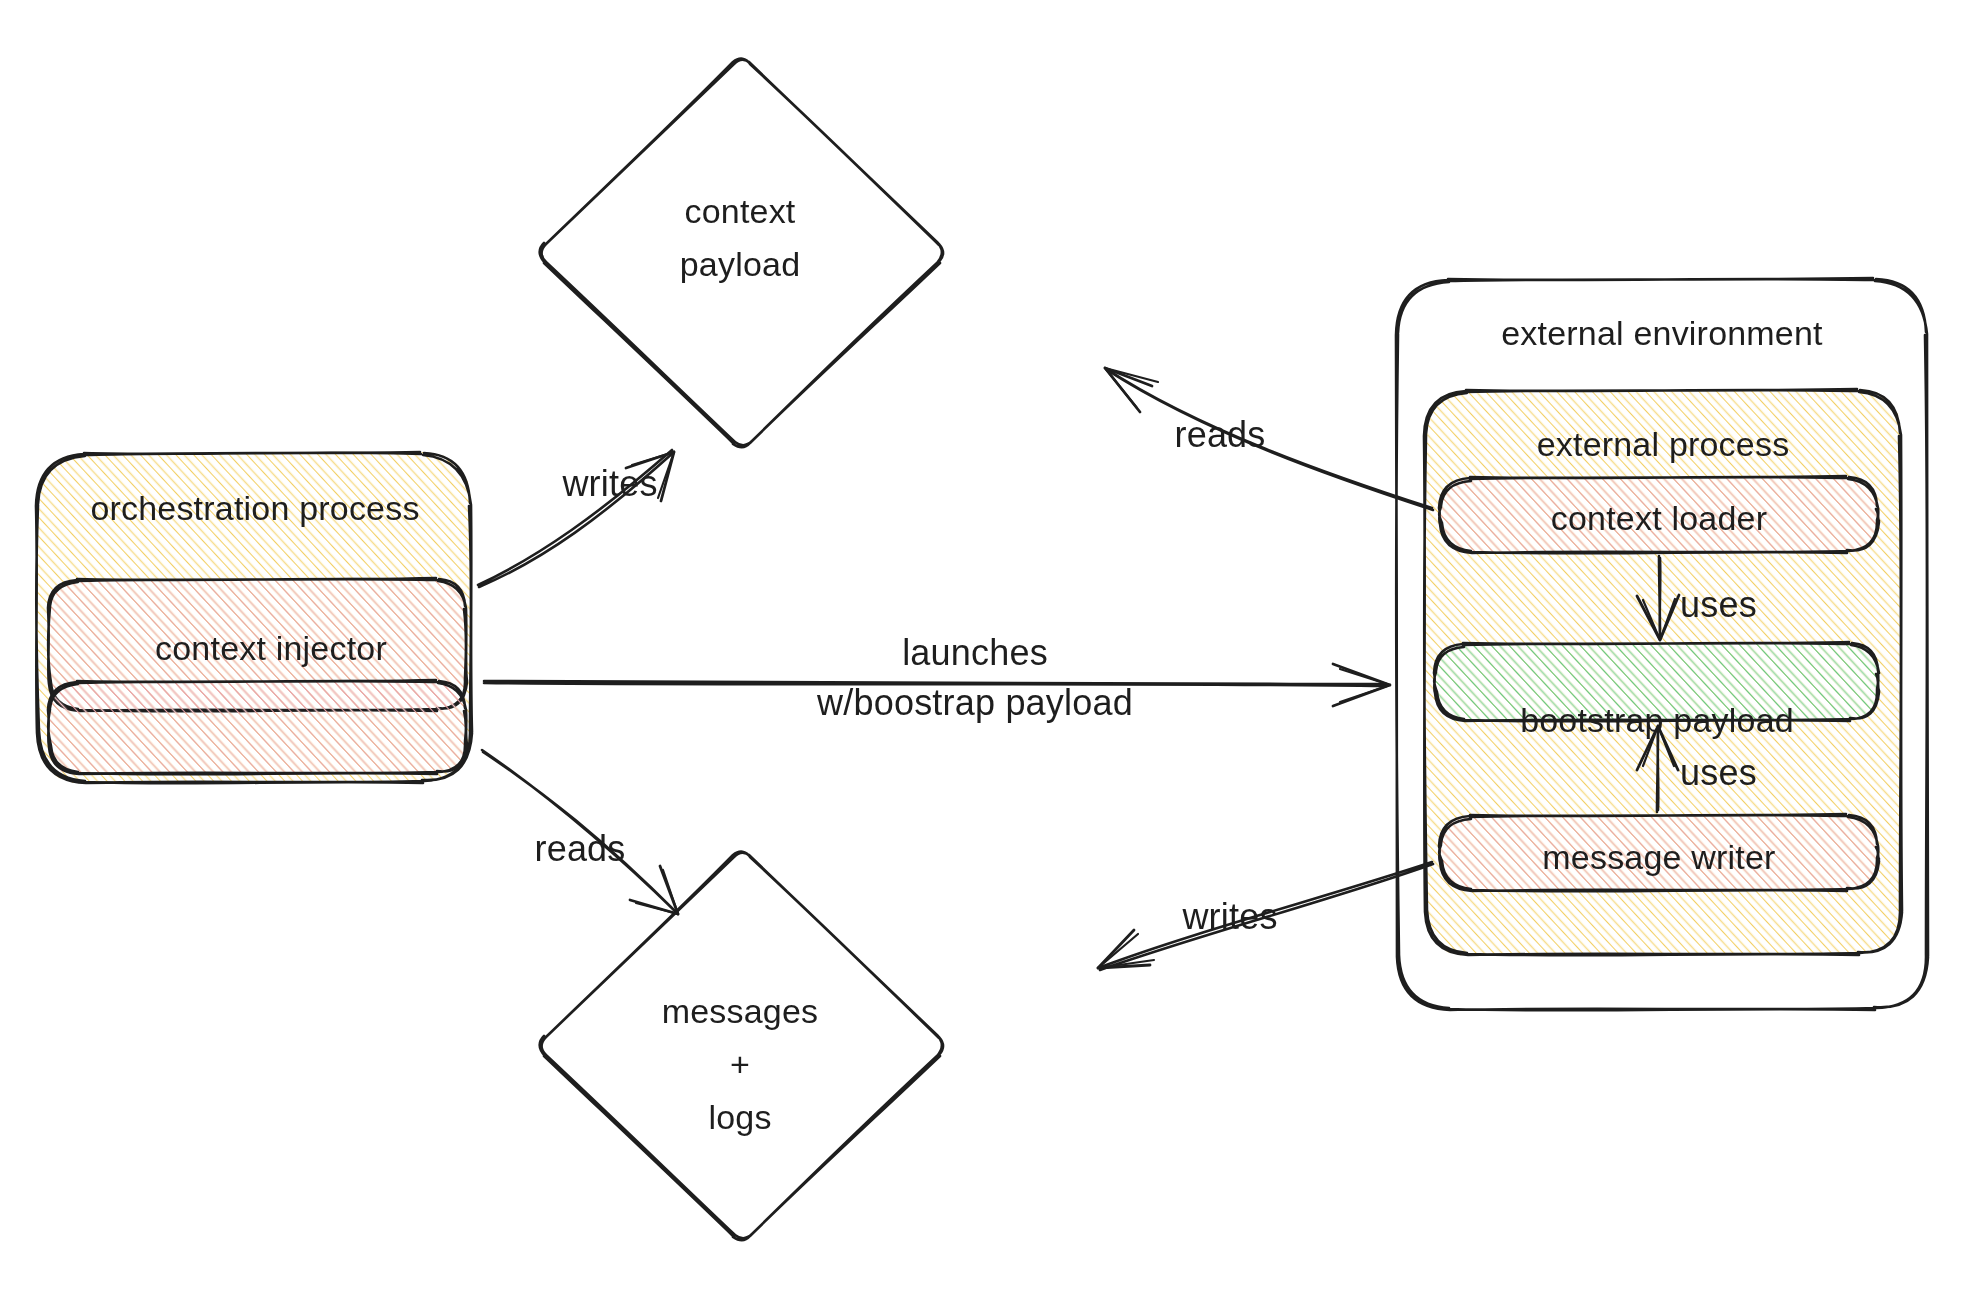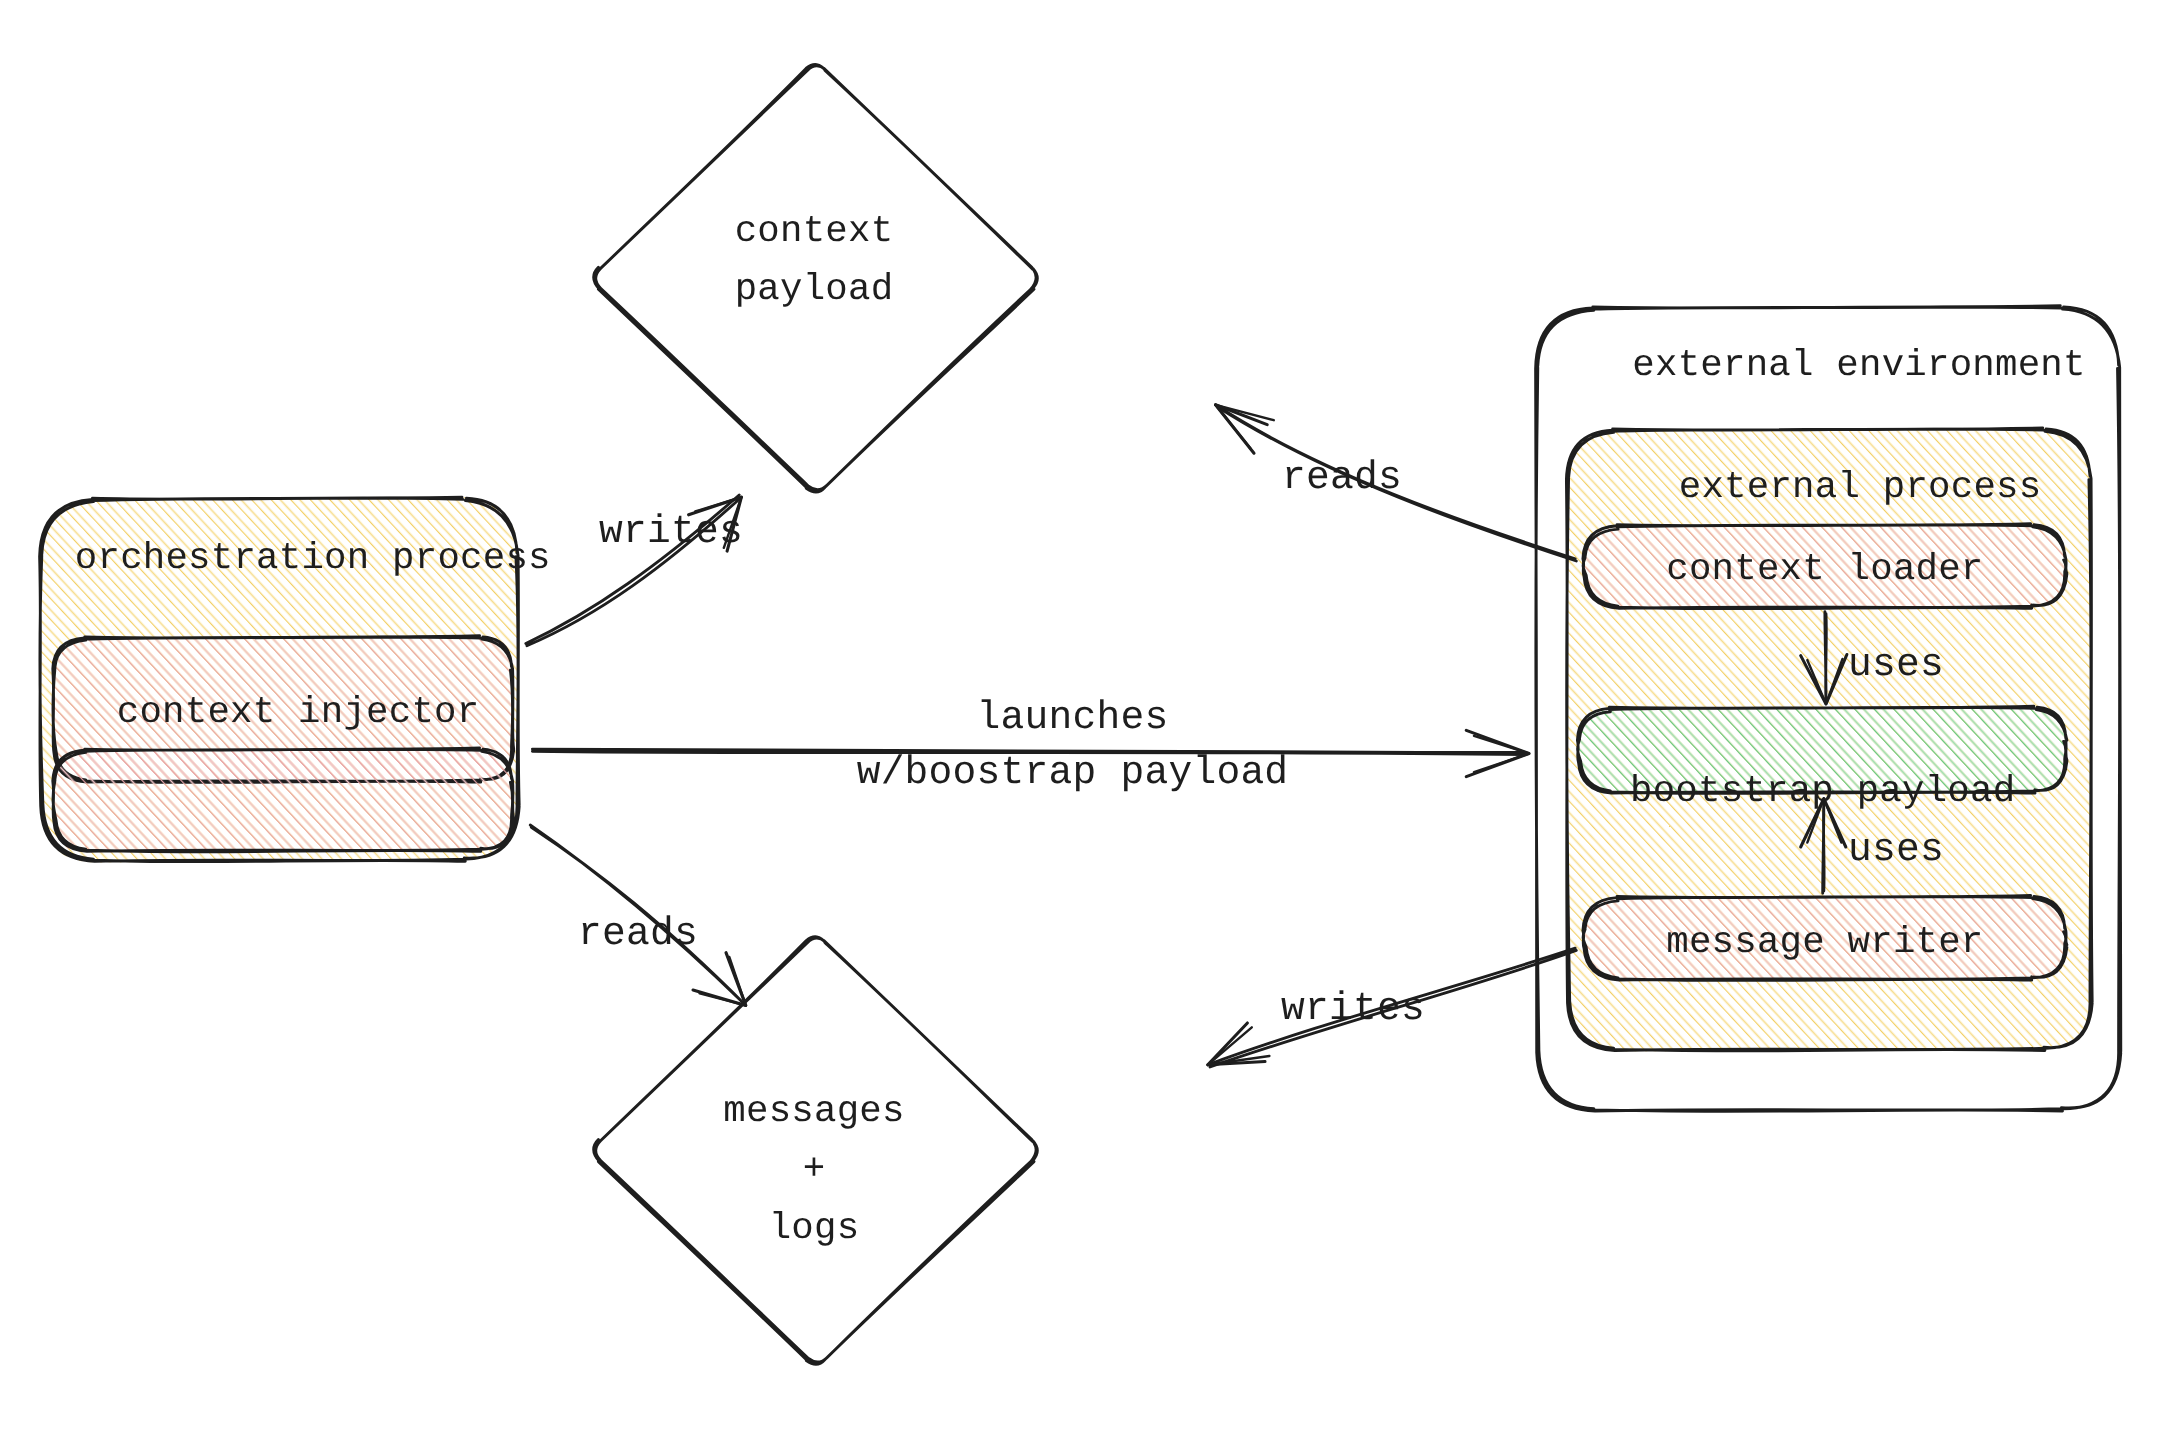--- a/index.html
+++ b/index.html
@@ -16,30 +16,30 @@
     font-family: "DejaVu Sans", sans-serif;
   }
   svg.layer {
     position: absolute;
     inset: 0;
     width: 1968px;
     height: 1308px;
   }
   .lbl {
     position: absolute;
-    font-family: Liberation Mono, monospace;
+    font-family: Liberation Sans, sans-serif;
     color: #1e1e1e;
     white-space: pre;
     text-align: center;
     line-height: 1.26;
     letter-spacing: 0.2px;
     user-select: none;
   }
   .node-lbl { font-size: 34px; }
-  .group-lbl { font-size: 34px; padding-left: 28px; }
+  .group-lbl { font-size: 34px; }
   .edge-lbl { font-size: 36px; }
   .diamond-lbl { font-size: 34px; }
 </style>
 </head>
 <body>
 
 <div id="canvas">
 
   <svg class="layer" viewBox="0 0 1968 1308" xmlns="http://www.w3.org/2000/svg">
     <defs>

